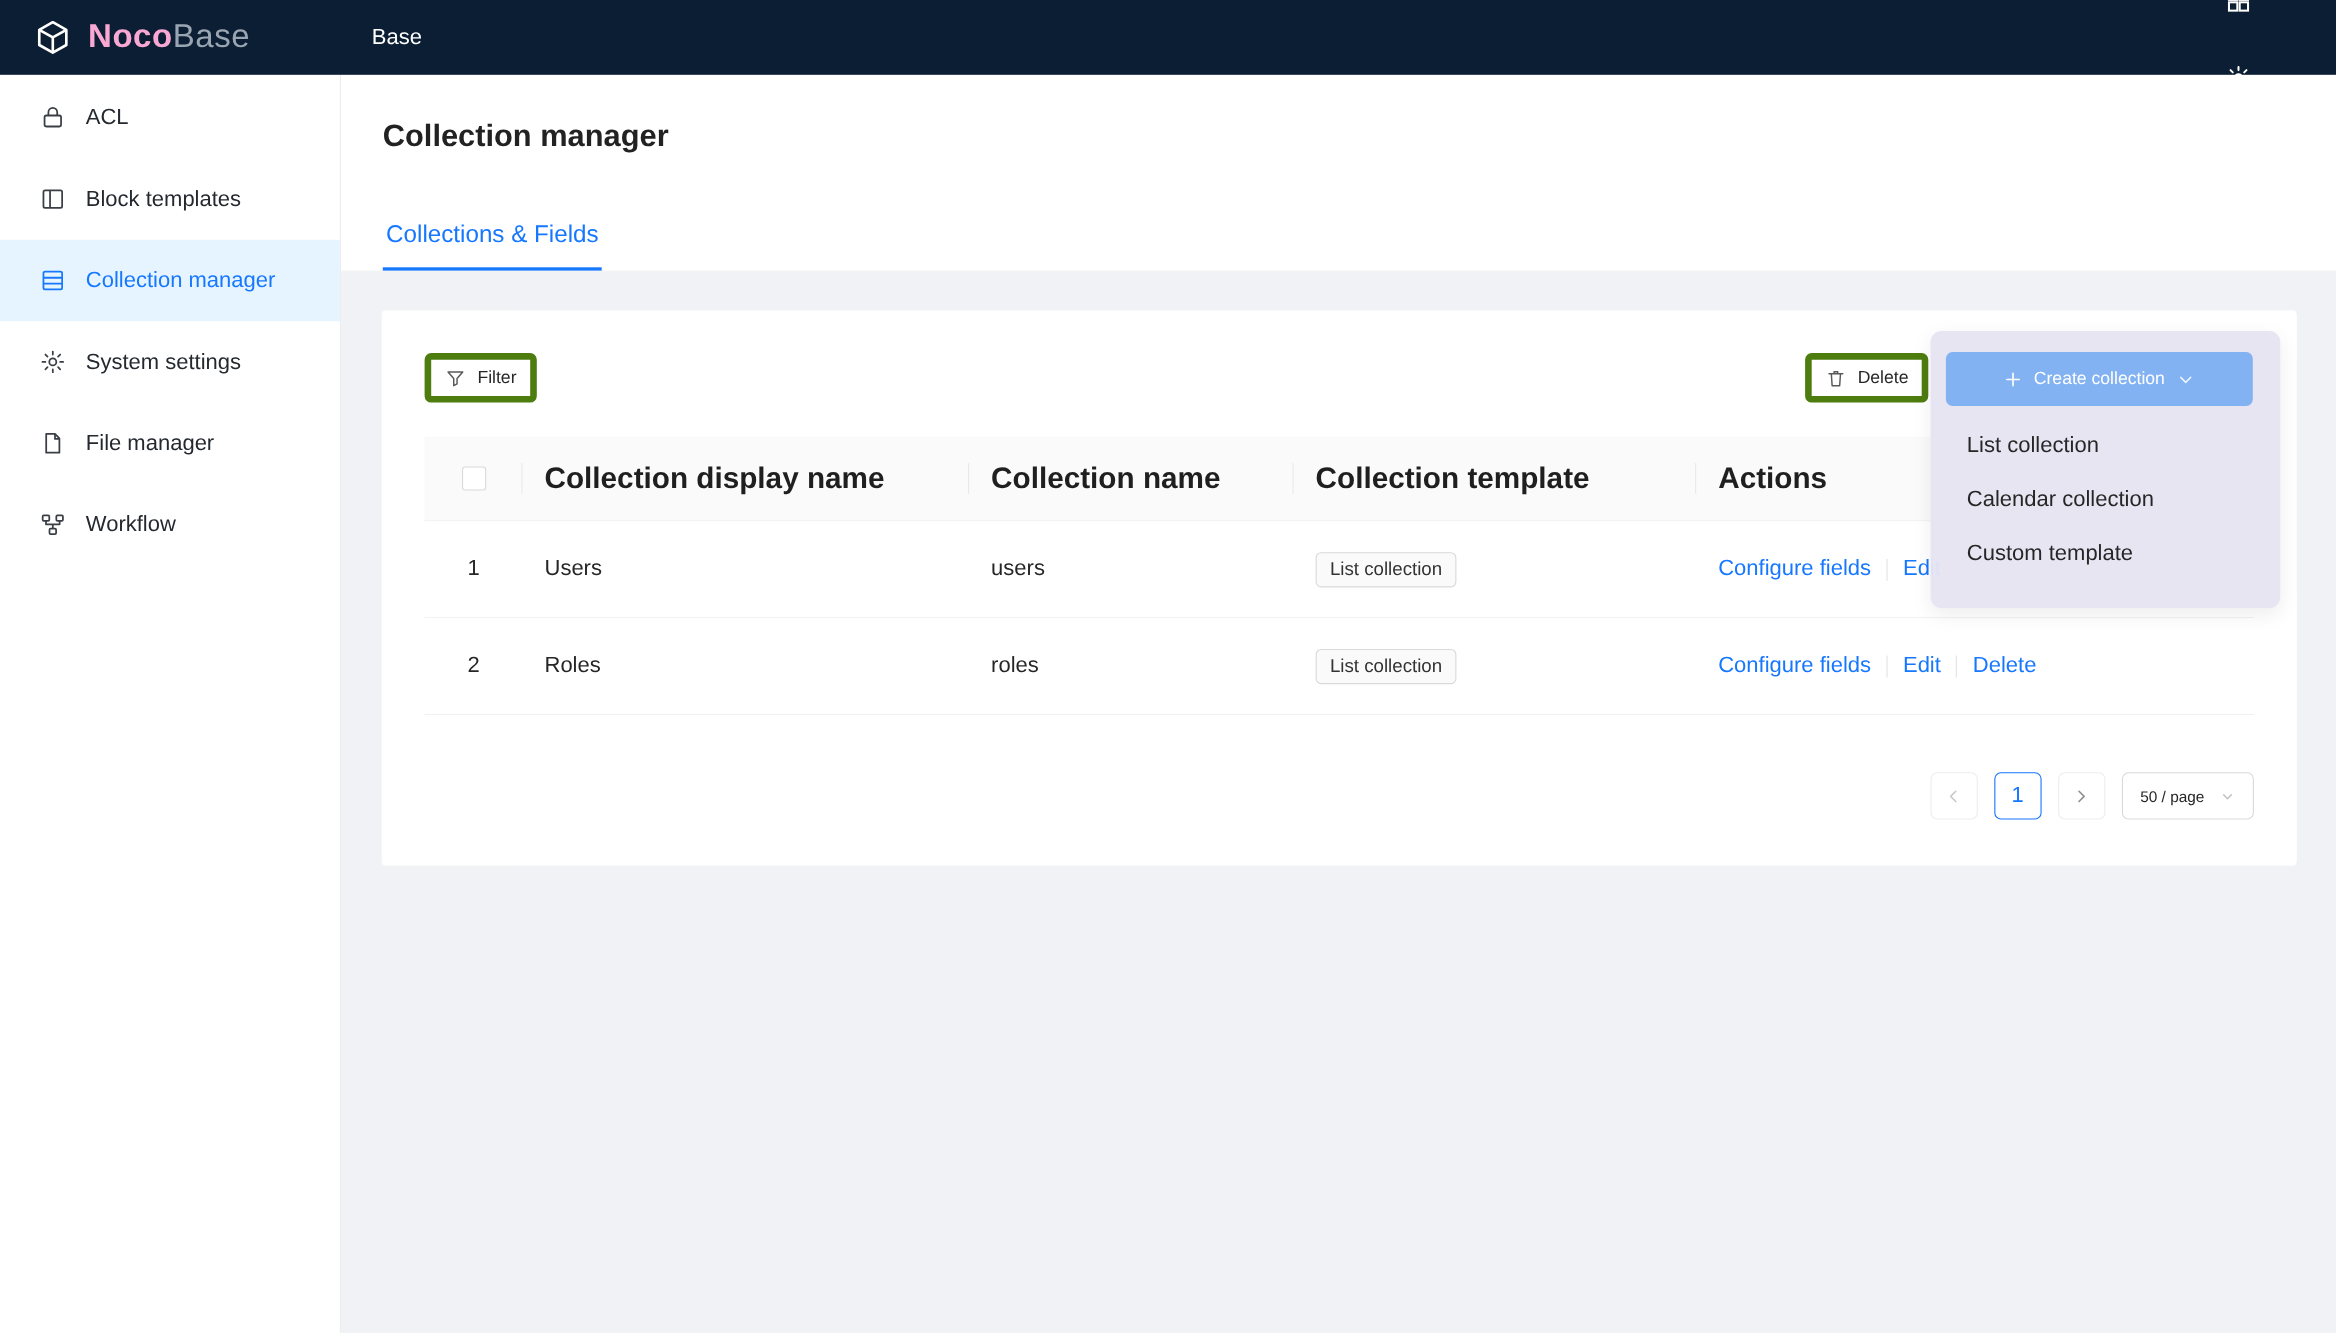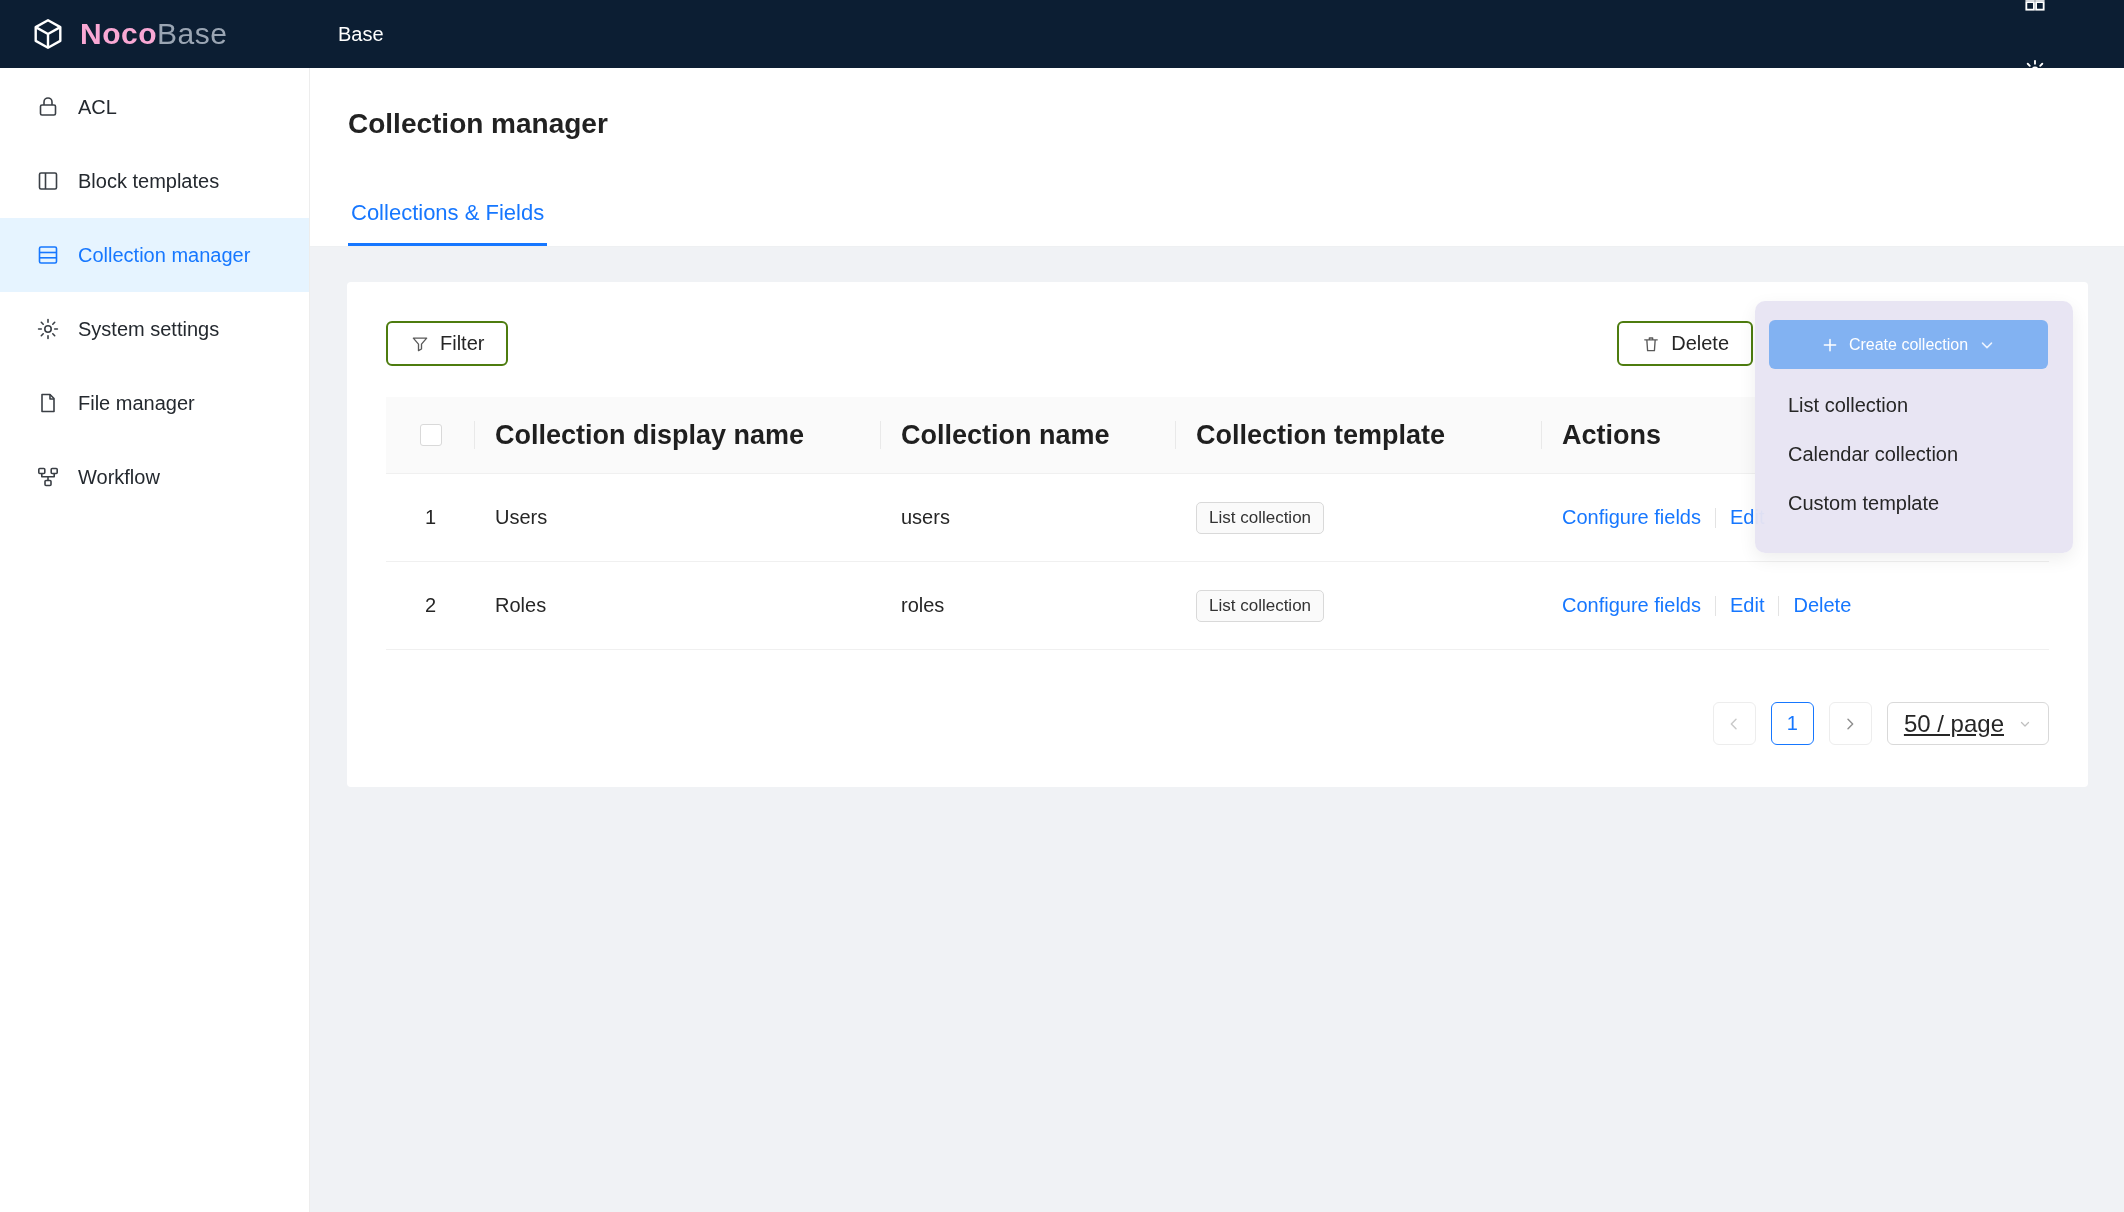--- a/index.html
+++ b/index.html
@@ -28,21 +28,21 @@
 
   
   .main { position:absolute; left:310px; top:68px; right:0; bottom:0; background:#f0f2f5; }
   .page-head { background:#ffffff; height:179px; border-bottom:1px solid #eef0f2; position:relative; }
   .page-title { position:absolute; left:38px; top:40px; font-size:28px; font-weight:700; color:#222222; }
   .tab { position:absolute; left:38px; bottom:0; padding:0 3px 17px 3px; font-size:22px; color:#1677ff; border-bottom:3px solid #1677ff; cursor:pointer; }
 
   
   .card { position:absolute; left:37px; top:214px; width:1741px; height:505px; background:#ffffff; border-radius:4px; }
 
-  .btn { display:inline-flex; align-items:center; gap:10px; height:45px; padding:0 22px; border:2px solid #4d7c0f; border-radius:6px; background:#ffffff; font-size:20px; color:#262626; cursor:pointer; }
+  .btn { display:inline-flex; align-items:center; gap:10px; height:45px; padding:0 12px; border:6px solid #4d7c0f; border-radius:6px; background:#ffffff; font-size:16px; color:#262626; cursor:pointer; }
   .btn svg { width:20px; height:20px; }
   .btn-filter { position:absolute; left:39px; top:39px; }
   .btn-delete { position:absolute; right:335px; top:39px; }
 
   
   .create-veil { position:absolute; top:19px; right:15px; width:318px; height:252px; background:rgba(231,228,243,0.96); border-radius:10px; box-shadow:0 6px 18px rgba(0,0,0,0.07); z-index:6; }
   .btn-create { position:absolute; left:14px; top:19px; width:279px; height:49px; background:#82b2f2; border:none; border-radius:6px; color:#ffffff; font-size:16px; display:flex; align-items:center; justify-content:center; gap:10px; cursor:pointer; }
   .btn-create svg { width:18px; height:18px; }
   .create-menu { position:absolute; left:0; right:0; top:80px; }
   .create-menu .menu-item { height:49px; line-height:49px; padding-left:33px; font-size:20px; color:#262626; cursor:pointer; }
@@ -62,21 +62,21 @@
   .link { color:#1677ff; cursor:pointer; white-space:nowrap; }
   .act-sep { width:1px; height:20px; background:#e3e3e3; margin:0 14px; }
 
   
   .pagination { position:absolute; right:39px; top:420px; display:flex; align-items:center; gap:15px; }
   .pg-btn { width:43px; height:43px; border:1px solid #ededed; border-radius:6px; background:#ffffff; display:flex; align-items:center; justify-content:center; font-size:20px; cursor:pointer; }
   .pg-btn svg { width:16px; height:16px; }
   .pg-prev { color:#c9c9c9; }
   .pg-next { color:#8f8f8f; }
   .pg-current { border:1px solid #1677ff; color:#1677ff; }
-  .pg-size { height:43px; border:1px solid #d9d9d9; border-radius:6px; background:#ffffff; display:flex; align-items:center; gap:14px; padding:0 16px; font-size:24px; color:#262626; cursor:pointer;text-decoration:underline; }
+  .pg-size { height:43px; border:1px solid #d9d9d9; border-radius:6px; background:#ffffff; display:flex; align-items:center; gap:14px; padding:0 16px; font-size:14px; color:#262626; cursor:pointer; }
   .pg-size svg { width:14px; height:14px; color:#bfbfbf; }
 </style>
 </head>
 <body>
 
 <div class="top-header">
   <div class="logo-box">
     <svg viewBox="0 0 24 24" fill="none" stroke="#ffffff" stroke-width="1.6" stroke-linejoin="round">
         <path d="M12 2.8l8.2 4.6v9.2L12 21.2l-8.2-4.6V7.4z"></path>
         <path d="M3.8 7.4L12 12l8.2-4.6M12 12v9.2"></path>

